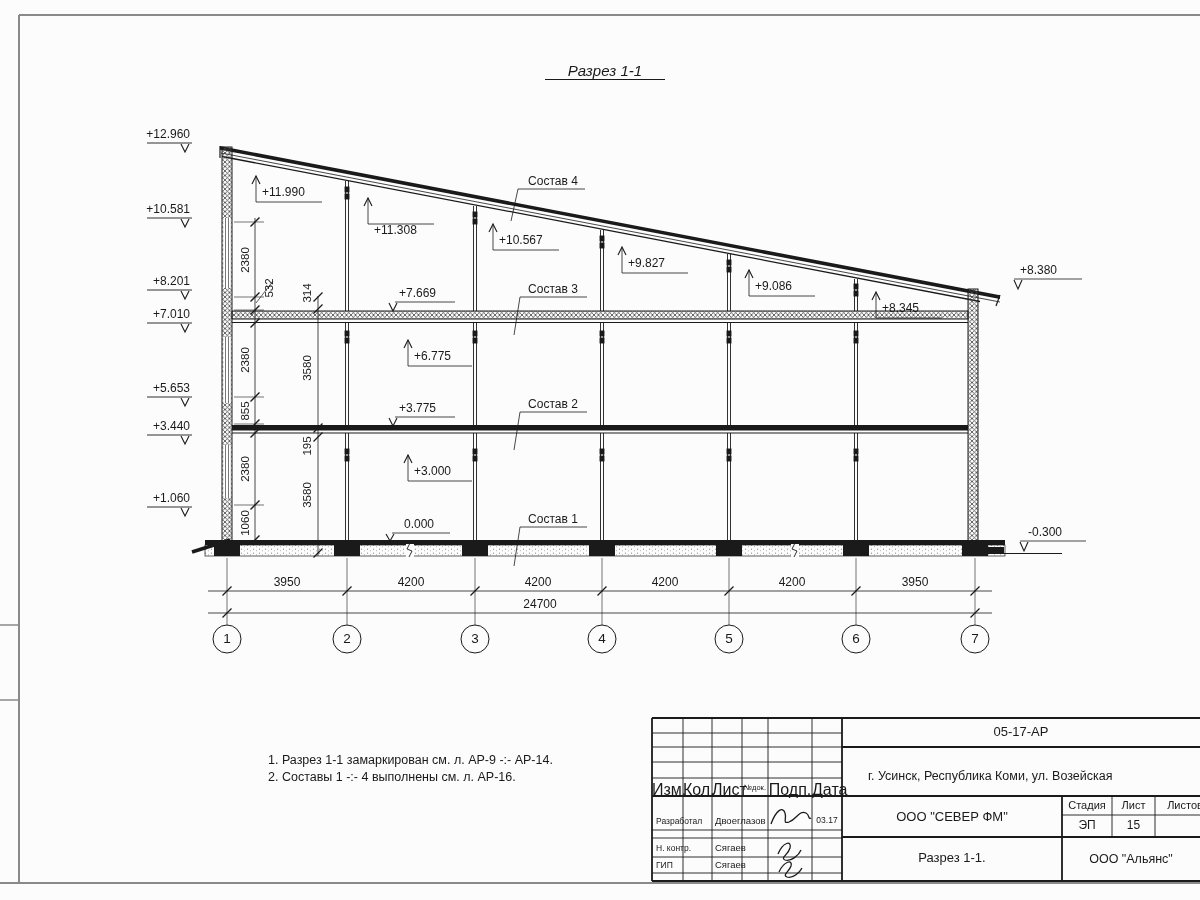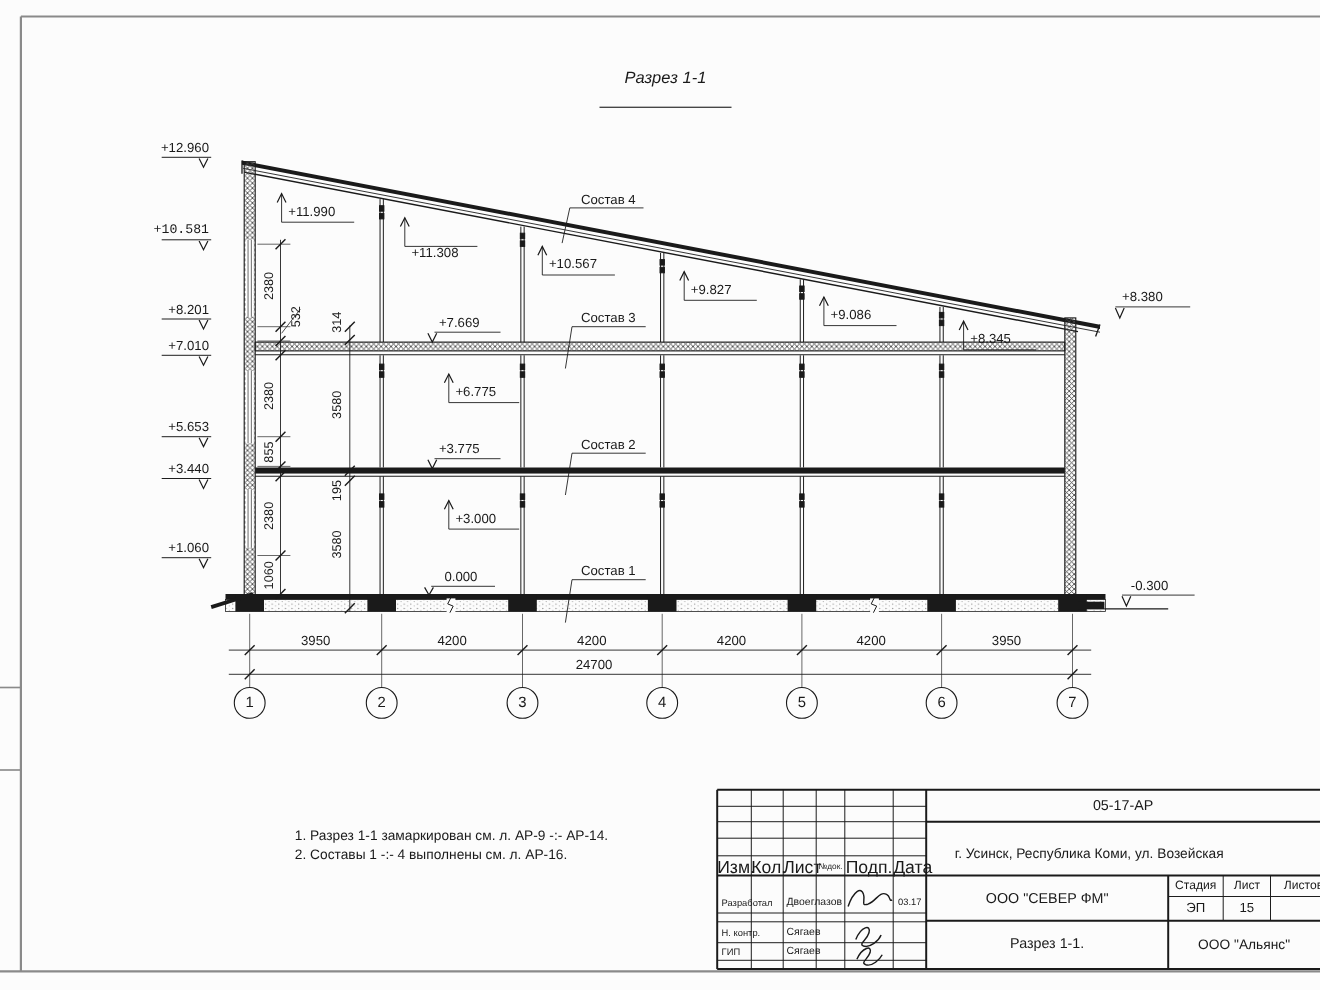--- a/index.html
+++ b/index.html
@@ -6,21 +6,21 @@
   #page{position:relative;width:1200px;height:900px;background:#fcfcfc;overflow:hidden;
         font-family:"Liberation Sans",sans-serif;color:#1a1a1a;}
   svg{position:absolute;left:0;top:0;}
   .t{position:absolute;white-space:nowrap;color:#1a1a1a;line-height:1.15;}
   .c{text-align:center;}
   .r{text-align:right;}
   .rot{transform:translate(-50%,-50%) rotate(-90deg);}
   .fs8{font-size:8.5px;} .fs75{font-size:7.5px;} .fs9{font-size:9.5px;} .fs10{font-size:16px;}
   .fs11{font-size:11px;} .fs115{font-size:11.5px;} .fs12{font-size:12px;} .fs125{font-size:12.5px;}
   .fs13{font-size:13px;} .fs135{font-size:13.5px;}
-  .title{font-size:15px;font-style:italic;border-bottom:1.2px solid #1a1a1a;padding-bottom:18px;}
+  .title{font-size:15px;font-style:italic;border-bottom:1.2px solid #1a1a1a;padding-bottom:0;}
 </style>
 </head>
 <body>
 
 <div id="page">
 
 <svg width="1200" height="900" viewBox="0 0 1200 900">
   <defs>
     <pattern id="xh" width="4.5" height="4.5" patternUnits="userSpaceOnUse">
       <path d="M0 4.5L4.5 0M0 0L4.5 4.5" stroke="#444" stroke-width="0.8" fill="none"></path>
@@ -393,21 +393,21 @@
         <path d="M778 854 C783 842 792 840 790 848 C788 855 780 858 785 860 C791 862 799 855 801 850"></path>
         <path d="M779 872 C784 861 793 859 791 866 C789 872 782 875 787 877 C793 879 800 872 802 868"></path>
       </g>
     </g>
   </g>
 </svg>
 
 <div class="t title c" style="left:545px;top:62px;width:120px;">Разрез 1-1</div>
 
 <div class="t elv fs12 r" style="left:120px;top:128px;width:70px;">+12.960</div>
-<div class="t elv fs12 r" style="left:120px;top:203px;width:70px;font-family:Liberation Mono, monospace;">+10.581</div>
+<div class="t elv fs12 r" style="left:120px;top:203px;width:70px;">+10.581</div>
 <div class="t elv fs12 r" style="left:120px;top:275px;width:70px;">+8.201</div>
 <div class="t elv fs12 r" style="left:120px;top:308px;width:70px;">+7.010</div>
 <div class="t elv fs12 r" style="left:120px;top:382px;width:70px;">+5.653</div>
 <div class="t elv fs12 r" style="left:120px;top:420px;width:70px;">+3.440</div>
 <div class="t elv fs12 r" style="left:120px;top:492px;width:70px;">+1.060</div>
 
 <div class="t fs12" style="left:262px;top:186px;">+11.990</div>
 <div class="t fs12" style="left:374px;top:224px;text-align:right;">+11.308</div>
 <div class="t fs12" style="left:499px;top:234px;">+10.567</div>
 <div class="t fs12" style="left:628px;top:257px;">+9.827</div>

